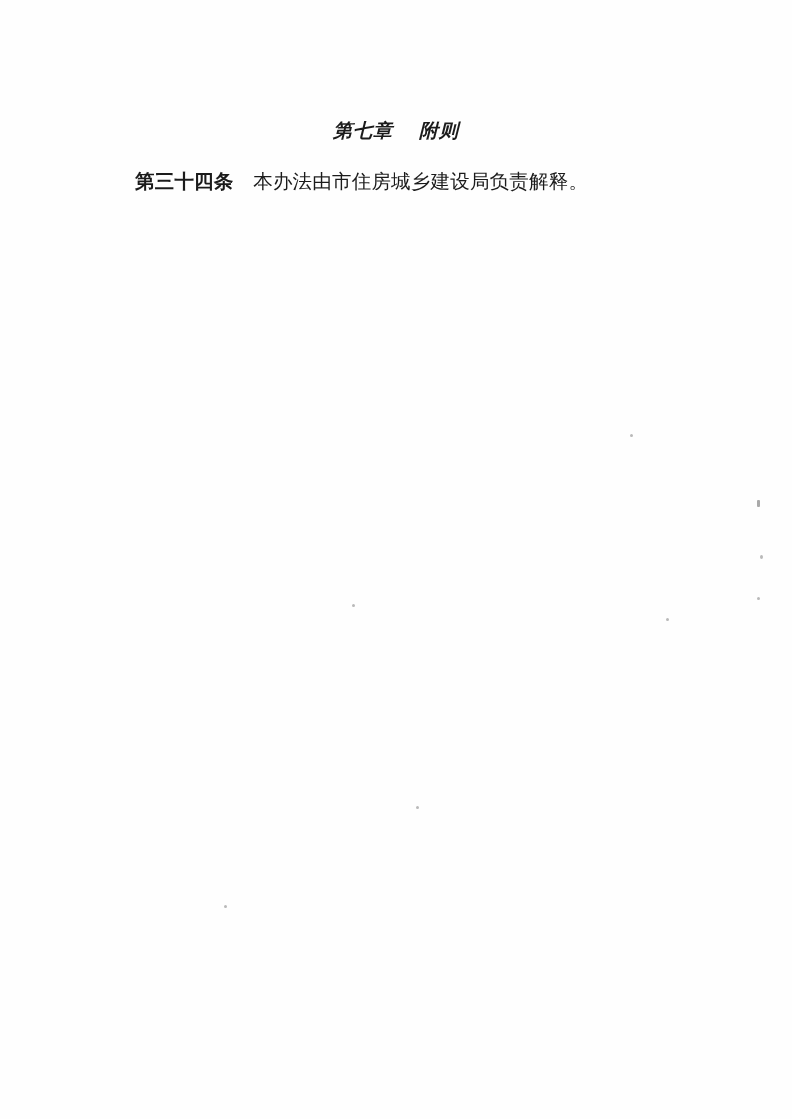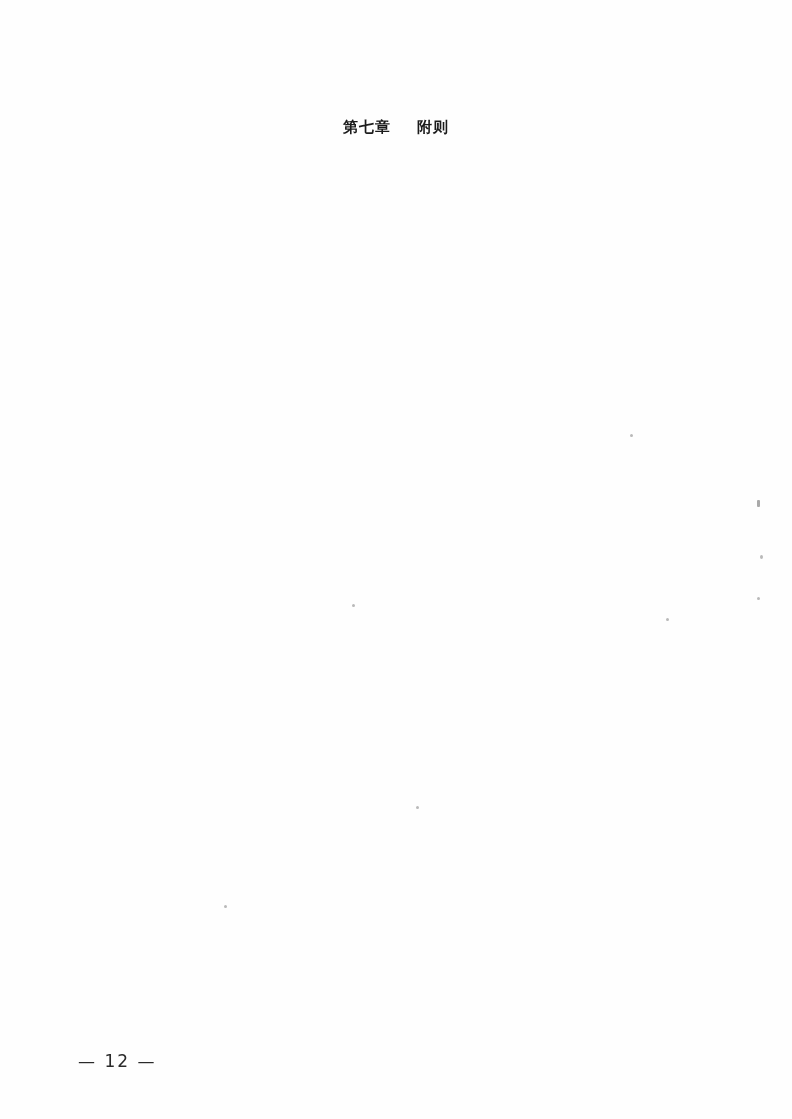--- a/index.html
+++ b/index.html
@@ -17,25 +17,26 @@
     color: #1b1b1b;
   }
   .content {
     position: absolute;
     left: 96px;
     top: 118px;
     width: 600px;
   }
   .chapter-title {
     text-align: center;
-    font-size: 15px;
+    font-size: 19px;
     font-weight: bold;
     letter-spacing: 1px;
     margin: 0 0 18px 0;
     font-family: "DejaVu Sans", "Liberation Sans", sans-serif;
+    font-style: italic;
   }
   .chapter-title .gap {
     display: inline-block;
     width: 26px;
   }
   p.body-par {
     font-size: 19.5px;
     line-height: 40px;
     margin: 0 0 4px 0;
     text-indent: 2em;
@@ -84,30 +85,32 @@
 <body>
 
 <div class="page">
 
   <div class="content">
 
     <div class="chapter-title">
       <span>第七章</span><span class="gap"></span><span>附则</span>
     </div>
 
+    <p class="body-par">
+      <span class="lead">第三十四条</span><span>　本办法由市住房城乡建设局负责解释。</span>
+    </p>
 
 
 
 
   </div>
 
   <div class="speck s1"></div>
   <div class="speck s2"></div>
   <div class="speck s3"></div>
   <div class="speck s4"></div>
   <div class="speck s5"></div>
   <div class="speck s6"></div>
   <div class="speck s7"></div>
   <div class="speck s8"></div>
 
-  <div class="page-number">— 12 —</div>
 
 </div>
 
 </body></html>

